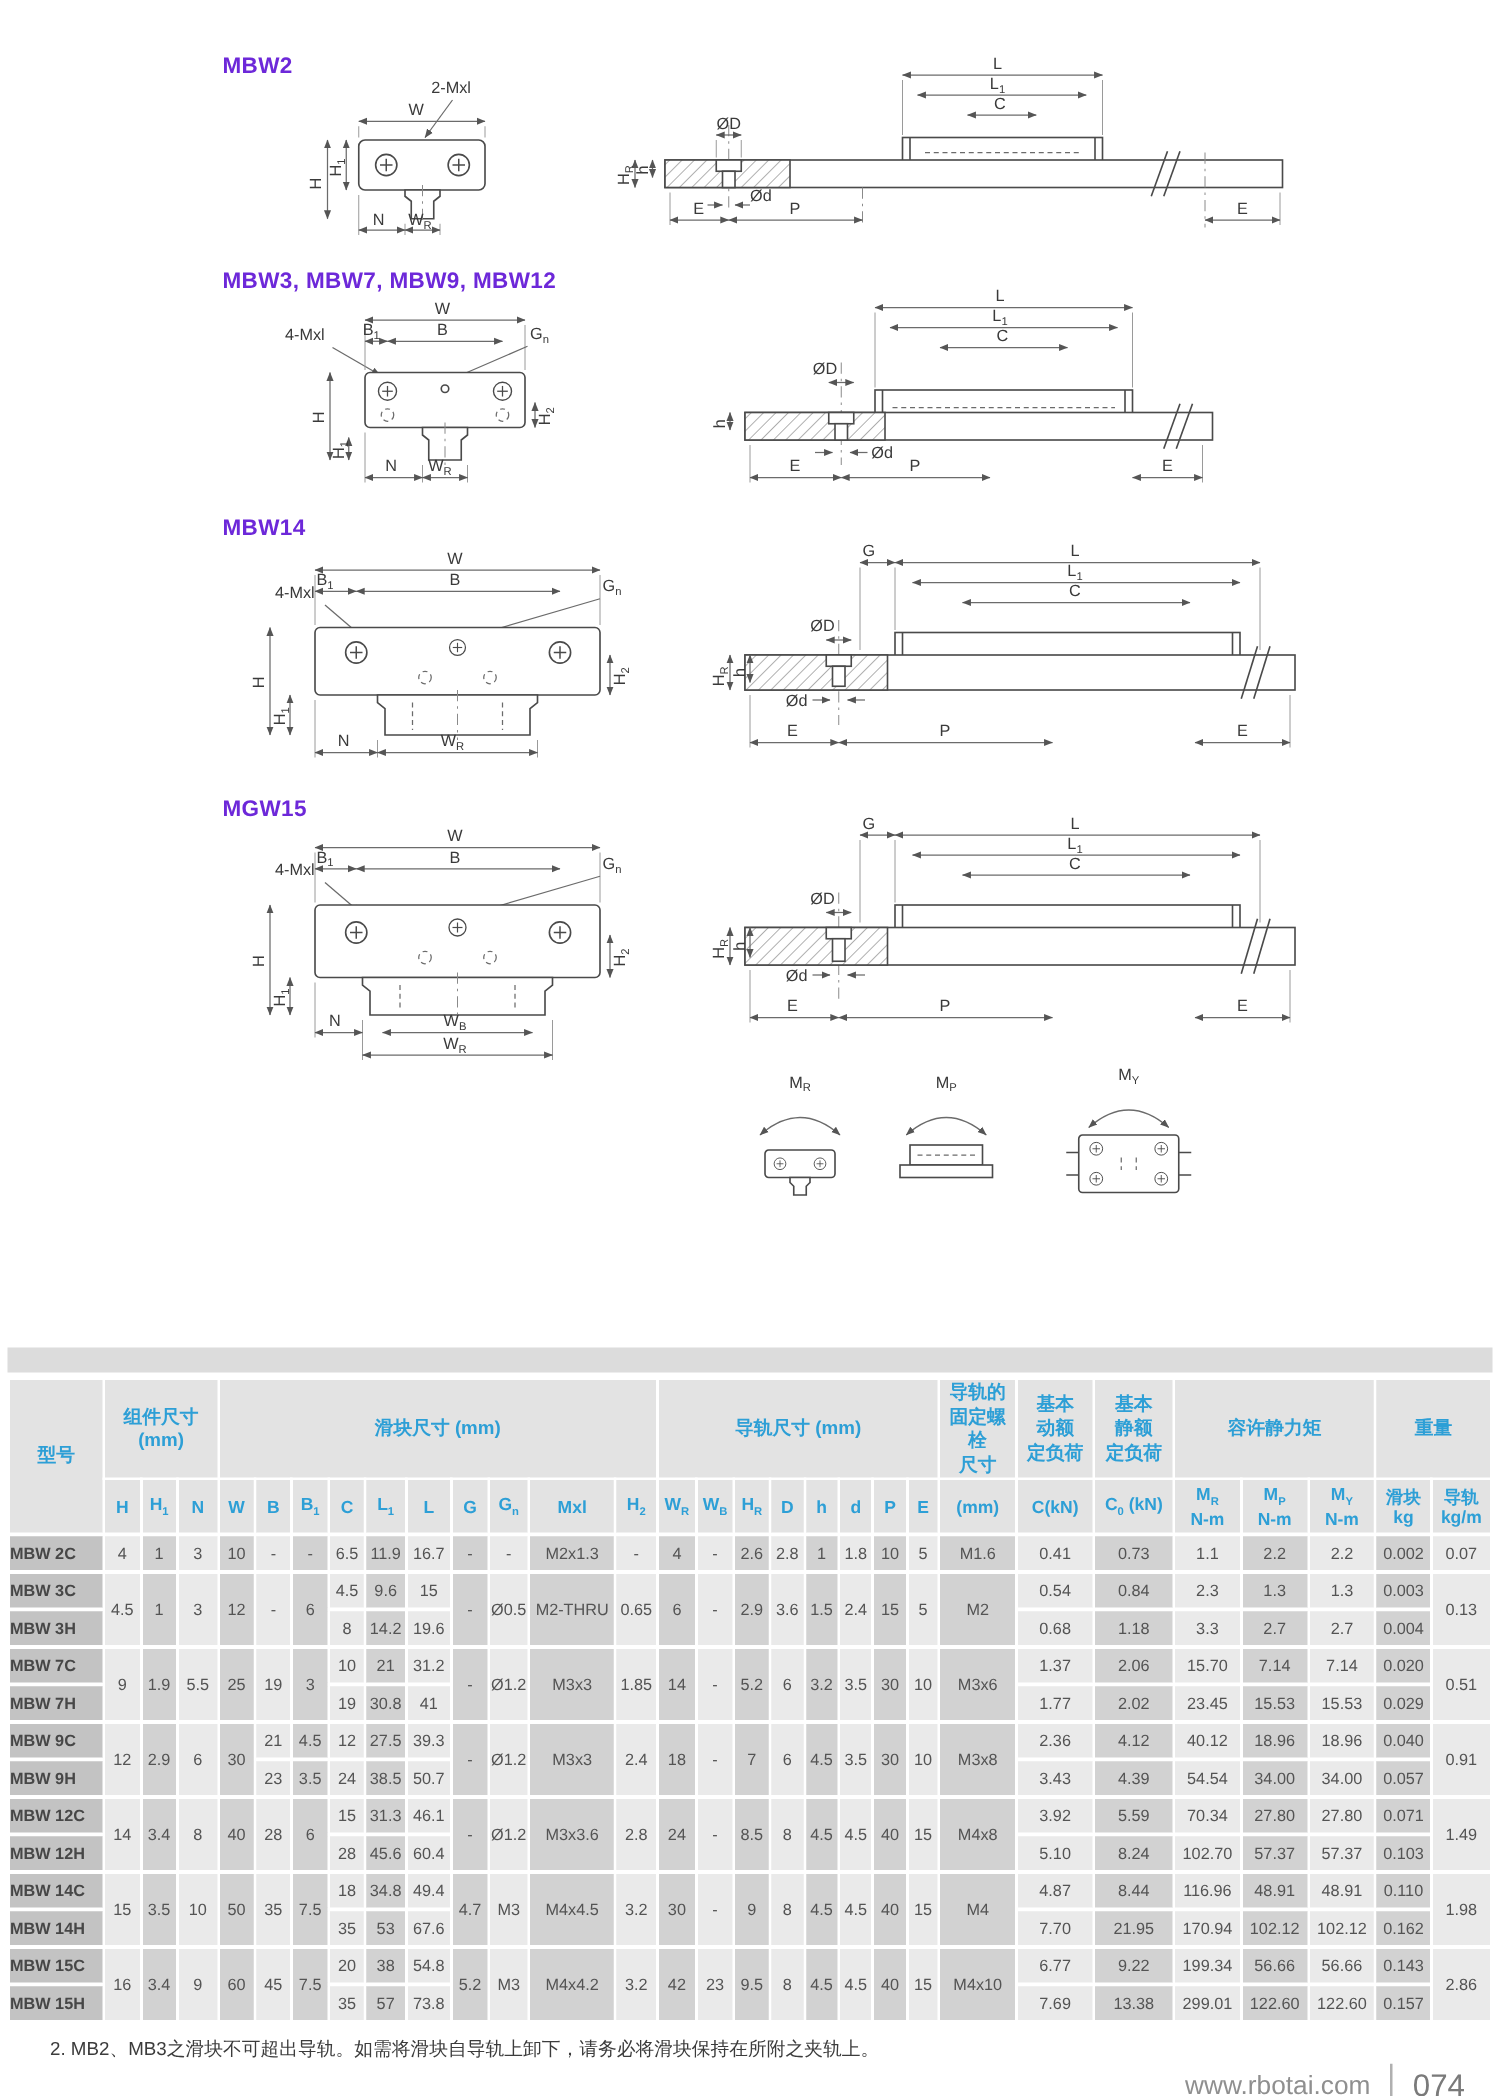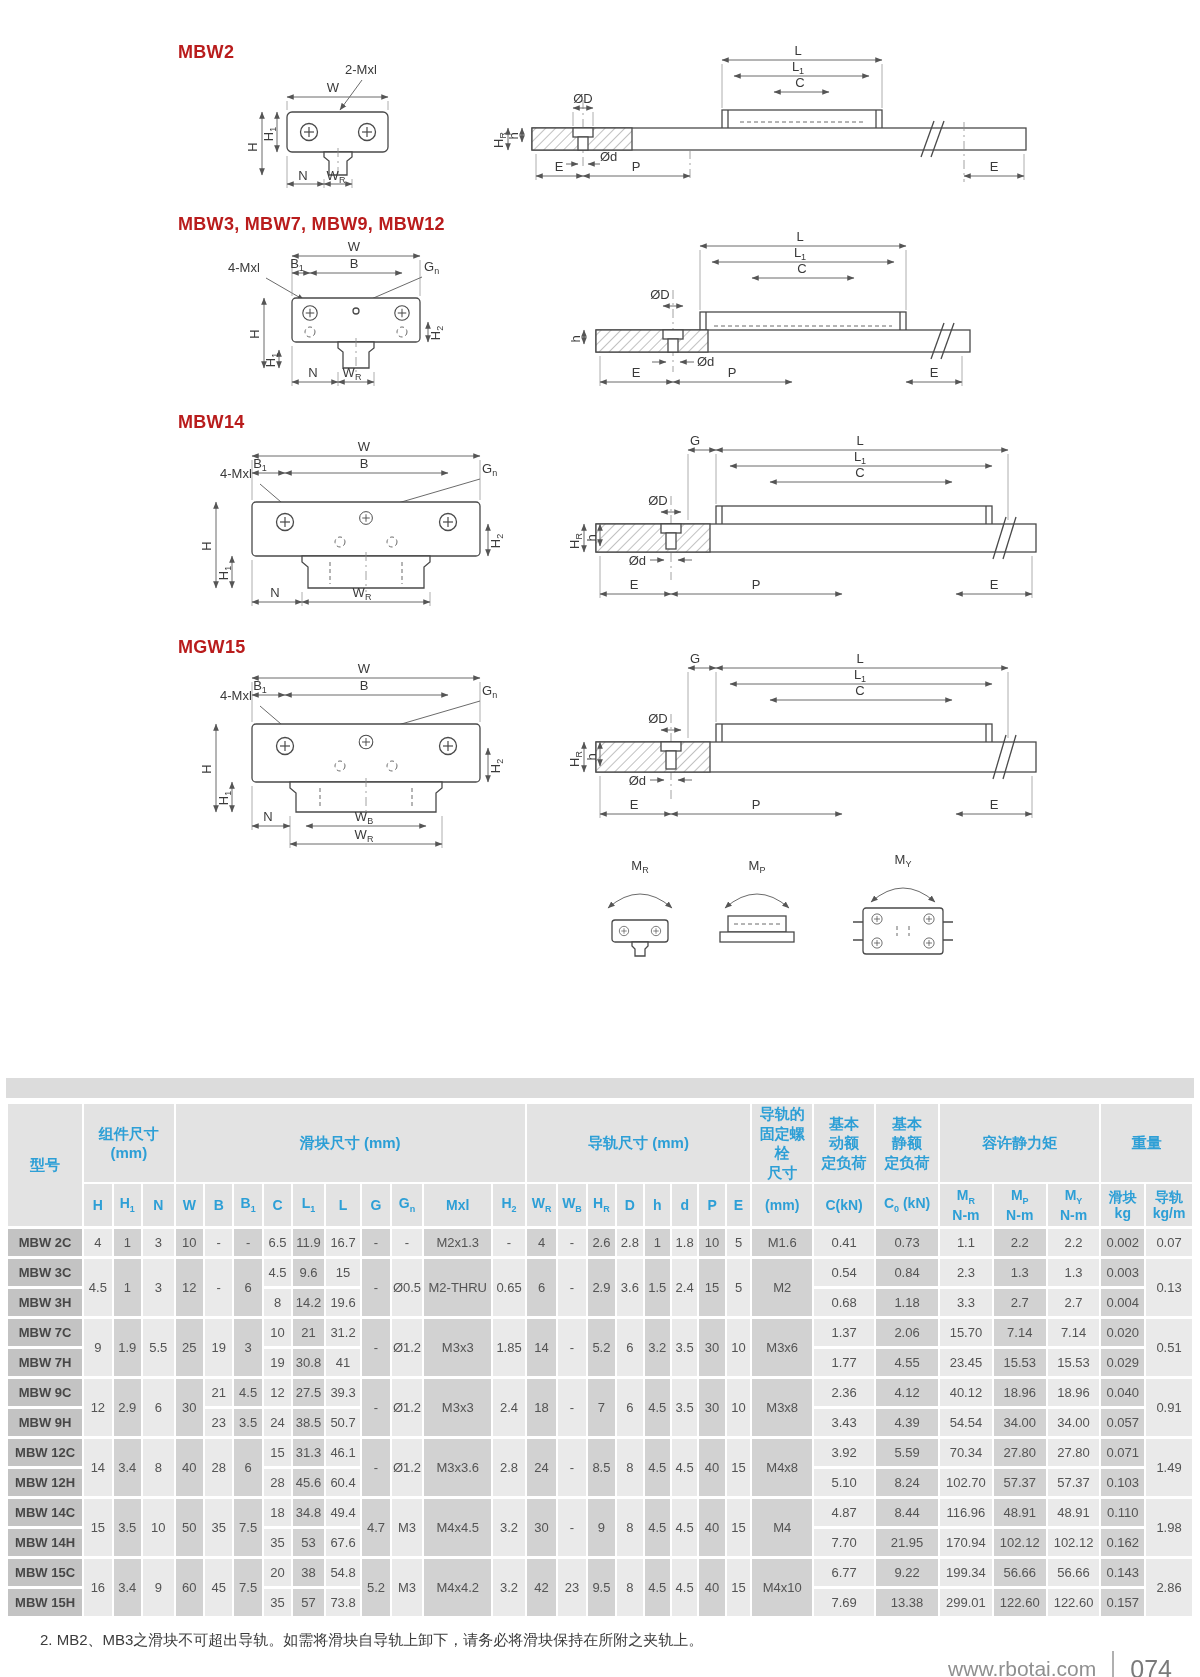--- a/index.html
+++ b/index.html
@@ -1,38 +1,38 @@
 <!DOCTYPE html>
 <html><head>
 <meta charset="utf-8">
 <style>
   html,body{margin:0;padding:0;background:#fff}
   #page{position:relative;width:1200px;height:1677px;background:#ffffff;
         font-family:"Liberation Sans",sans-serif;overflow:hidden}
-  .sec-title{position:absolute;color:#b91c1c;font-size:18px;font-weight:bold;letter-spacing:.3px}
+  .sec-title{position:absolute;color:#6d28d9;font-size:18px;font-weight:bold;letter-spacing:.3px}
   
   svg text{font-family:"Liberation Sans",sans-serif;font-size:13px;fill:#3a3a3a}
   .sb{font-size:9px}
   .dim{stroke:#6b6b6b;stroke-width:1;fill:none}
   .ext{stroke:#9a9a9a;stroke-width:.8;fill:none}
   .obj{stroke:#4a4a4a;stroke-width:1.3;fill:#fff}
   .objn{stroke:#4a4a4a;stroke-width:1.3;fill:none}
   .cl{stroke:#8a8a8a;stroke-width:.8;stroke-dasharray:9 4 2 4;fill:none}
   .dash{stroke:#6b6b6b;stroke-width:1;stroke-dasharray:4 3;fill:none}
   
   #tablewrap{position:absolute;left:6px;top:1078px;width:1188px}
   .band{height:20px;background:#dcdcdc;margin-bottom:4px}
   table{border-collapse:collapse;table-layout:fixed;width:1188px}
   th,td{border:2px solid #fff;text-align:center;padding:0;overflow:hidden}
   thead th{background:#e3e3e3;color:#2d9fd6;font-weight:bold}
   tr.grow th{height:70px;font-size:15px;white-space:pre-line;line-height:1.3}
   tr.srow th{height:42px;font-size:14px;line-height:1.15}
   tr.srow sub{font-size:9px}
   tbody td{font-size:13px;color:#545454;height:27px;border-top-width:3px;border-bottom-width:3px}
-  td.model{background:#c3c3c3;color:#474747;font-weight:bold;text-align:center}
+  td.model{background:#c3c3c3;color:#474747;font-weight:bold;text-align:left}
   td.clight{background:#eaeaea}
   td.cdark{background:#d2d2d2}
   
   .notes{position:absolute;left:10px;top:1629px;font-size:15px;color:#3c3c3c;line-height:1.5}
   .notes .n2{padding-left:30px}
   .footer{position:absolute;right:28px;top:1651px;display:flex;align-items:center;gap:16px}
   .footer .url{font-size:21px;color:#8f8f8f}
   .footer .bar{width:2px;height:36px;background:#b0b0b0}
   .footer .page{font-size:25px;color:#7a7a7a}
 </style>
@@ -658,21 +658,21 @@
             <td class="clight">7.14</td>
             <td class="cdark">0.020</td>
             <td class="clight" rowspan="2">0.51</td>
           </tr>
           <tr>
             <td class="model">MBW 7H</td>
             <td class="clight">19</td>
             <td class="cdark">30.8</td>
             <td class="clight">41</td>
             <td class="clight">1.77</td>
-            <td class="cdark">4.55</td>
+            <td class="cdark">2.02</td>
             <td class="clight">23.45</td>
             <td class="cdark">15.53</td>
             <td class="clight">15.53</td>
             <td class="cdark">0.029</td>
           </tr>
           <tr>
             <td class="model">MBW 9C</td>
             <td class="clight" rowspan="2">12</td>
             <td class="cdark" rowspan="2">2.9</td>
             <td class="clight" rowspan="2">6</td>

